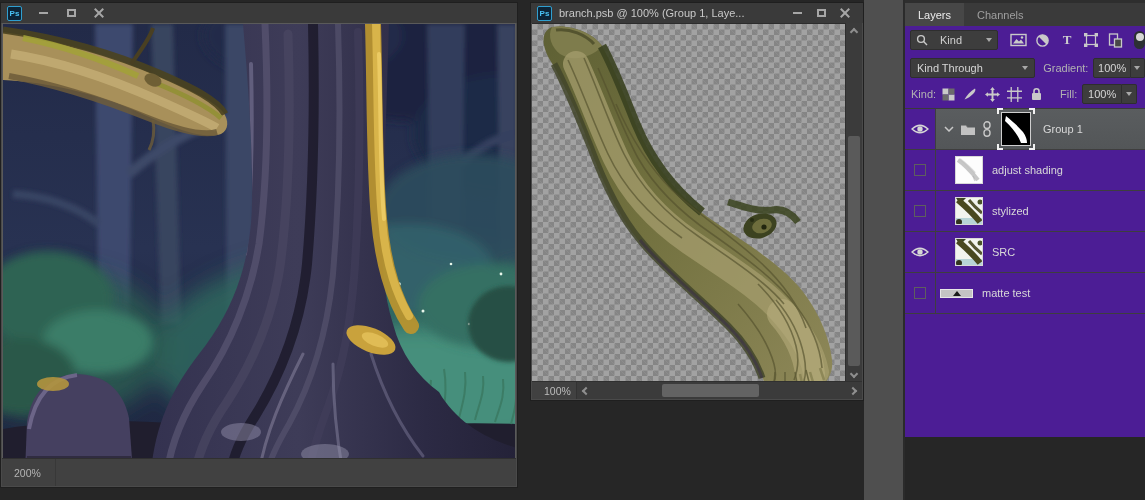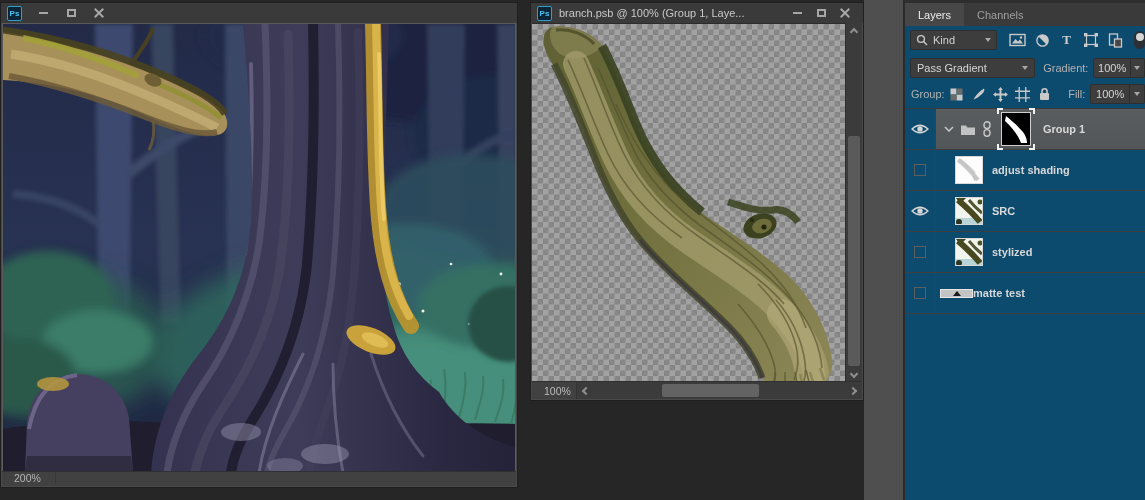--- a/index.html
+++ b/index.html
@@ -16,21 +16,21 @@
   .wbtn{width:28px;height:16px;display:flex;align-items:center;justify-content:center;cursor:default;}
   .g-min{width:9px;height:2px;background:#a6a6a6;display:block;}
   .g-max{width:9px;height:8px;border:2px solid #a6a6a6;display:block;}
   .g-close{position:relative;width:10px;height:10px;display:block;}
   .g-close:before,.g-close:after{content:"";position:absolute;left:-1px;top:4px;width:12px;height:2px;background:#a6a6a6;}
   .g-close:before{transform:rotate(45deg);} .g-close:after{transform:rotate(-45deg);}
 
   
   .win-sprite{left:0;top:2px;width:518px;height:486px;}
   .canvas-sprite{position:absolute;left:1px;top:20px;width:514px;height:449px;background:#20263c;border:1px solid #5a5a5a;border-bottom:none;overflow:hidden;}
-  .statusbar{position:absolute;left:1px;bottom:1px;right:1px;height:15px;background:#414141;border-top:1px solid #303030;display:flex;align-items:stretch;font-size:10.5px;color:#b4b4b4;flex-direction:column;}
+  .statusbar{position:absolute;left:1px;bottom:1px;right:1px;height:28px;background:#414141;border-top:1px solid #303030;display:flex;align-items:stretch;font-size:10.5px;color:#b4b4b4;}
   .zoomcell{width:54px;display:flex;align-items:center;padding-left:12px;border-right:1px solid #383838;}
   .doccell{width:182px;background:#4a4a4a;display:flex;align-items:center;justify-content:center;gap:28px;border-right:1px solid #383838;}
 
   
   .win-branch{left:530px;top:2px;width:334px;height:399px;}
   .canvas-branch{position:absolute;left:1px;top:20px;width:315px;height:359px;overflow:hidden;
     background-color:#a2a2a2;
     background-image:linear-gradient(45deg,#858585 25%,transparent 25%,transparent 75%,#858585 75%),
                      linear-gradient(45deg,#858585 25%,transparent 25%,transparent 75%,#858585 75%);
     background-size:11px 11px;background-position:0 0,5.5px 5.5px;border-top:1px solid #2c2c2c;}
@@ -44,28 +44,28 @@
   .branchbar{position:absolute;left:1px;right:1px;bottom:1px;height:18px;background:#414141;border-top:1px solid #303030;display:flex;align-items:center;font-size:10.5px;color:#bcbcbc;}
   .bzoom{width:44px;padding-left:12px;}
   .hscroll{position:relative;flex:1;height:100%;background:#3b3b3b;border-left:1px solid #333;}
   .harrow{position:absolute;top:0;height:100%;width:15px;display:flex;align-items:center;justify-content:center;}
   .hthumb{position:absolute;top:2px;bottom:2px;left:85px;width:97px;background:#636363;border-radius:2px;}
 
   
   .dock-strip{position:absolute;left:864px;top:0;width:41px;height:500px;background:#4f4f4f;border-right:2px solid #2b2b2b;}
 
   
-  .panel{position:absolute;left:905px;top:0;width:240px;height:500px;background:#0c4a6e;font-size:11px;color:#d4d4d4;}
+  .panel{position:absolute;left:905px;top:0;width:240px;height:437px;background:#4c1d95;font-size:11px;color:#d4d4d4;}
   .panel-topstrip{position:absolute;left:0;top:0;right:0;height:3px;background:#2e2e2e;}
   .panel-tabs{position:absolute;left:0;top:3px;right:0;height:23px;background:#3a3a3a;display:flex;}
   .ptab{padding:0 13px;display:flex;align-items:center;color:#9f9f9f;cursor:default;}
   .ptab.active{background:#474747;color:#ececec;}
   .filter-row{position:absolute;left:0;top:26px;right:0;height:28px;display:flex;align-items:center;}
   .kind-select{margin-left:5px;width:89px;height:20px;background:#3d3d3d;border:1px solid #2e2e2e;border-radius:2px;
-    display:flex;align-items:center;padding:0 5px;gap:5px;color:#d0d0d0;}
+    display:flex;align-items:center;padding:0 5px;gap:12px;color:#d0d0d0;}
   .kind-select .spacer{flex:1;}
   .tri{width:0;height:0;border-left:3.5px solid transparent;border-right:3.5px solid transparent;border-top:4px solid #a8a8a8;}
   .fbtn{width:22px;height:20px;display:flex;align-items:center;justify-content:center;margin-left:3px;}
   .ftoggle{width:11px;height:18px;border-radius:6px;background:#2c3034;margin-left:8px;position:relative;}
   .ftoggle .knob{position:absolute;left:1.5px;top:1.5px;width:8px;height:8px;border-radius:50%;background:#d6d6d6;}
   .blend-row{position:absolute;left:0;top:56px;right:0;height:24px;display:flex;align-items:center;}
   .blend-select{margin-left:5px;width:133px;height:20px;background:#3d3d3d;border:1px solid #2e2e2e;border-radius:2px;
     display:flex;align-items:center;padding:0 6px;color:#d6d6d6;}
   .blend-select .spacer{flex:1;}
   .rowlbl{color:#b2b2b2;margin-left:8px;}
@@ -74,21 +74,21 @@
   .valchev{width:15px;height:20px;background:#3d3d3d;border:1px solid #2e2e2e;border-left:none;border-radius:0 2px 2px 0;
     display:flex;align-items:center;justify-content:center;}
   .lock-row{position:absolute;left:0;top:82px;right:0;height:24px;display:flex;align-items:center;}
   .lockico{width:20px;height:18px;display:flex;align-items:center;justify-content:center;margin-left:2px;}
   .hdiv{position:absolute;left:0;right:0;height:1px;background:#3a3a3a;}
 
   
   .rows{position:absolute;left:0;top:109px;right:0;}
   .lrow{position:relative;height:41px;display:flex;align-items:stretch;border-bottom:1px solid #3e3e3e;}
   .viscell{width:31px;border-right:1px solid #3e3e3e;display:flex;align-items:center;justify-content:center;flex:0 0 auto;}
-  .rowbody{flex:1;display:flex;align-items:center;font-weight:bold;}
+  .rowbody{flex:1;display:flex;align-items:center;}
   .lrow.selected .rowbody{background:linear-gradient(#5a5d5f,#535658);}
   .lname{color:#d8d8d8;white-space:nowrap;}
   .hiddenbox{width:12px;height:12px;border:1px solid #5e5e5e;}
   .thumb-border{border:1px solid #d8d8d8;}
   .maskwrap{position:relative;width:30px;height:34px;margin-left:9px;}
   .maskthumb{position:absolute;left:0;top:0;width:30px;height:34px;background:#000;border:1px solid #cfcfcf;}
   .corner{position:absolute;width:6px;height:6px;border:2px solid #f2f2f2;}
   .c-tl{left:-4px;top:-4px;border-right:none;border-bottom:none;}
   .c-tr{right:-4px;top:-4px;border-left:none;border-bottom:none;}
   .c-bl{left:-4px;bottom:-4px;border-right:none;border-top:none;}
@@ -405,35 +405,35 @@
             <rect x="6.5" y="6" width="7" height="8" fill="#474747" stroke="#c9c9c9" stroke-width="1.3"></rect>
           </svg>
       </span>
       <span class="ftoggle">
           <span class="knob"></span>
         </span>
     </div>
 
     <div class="blend-row">
       <div class="blend-select">
-        <span>Pass Gradient</span>
+        <span>Kind Through</span>
         <span class="spacer"></span>
           <i class="tri"></i>
       </div>
       <span class="rowlbl">Gradient:</span>
       <div class="valbox">
           <span>100%</span>
         </div>
       <div class="valchev">
           <i class="tri"></i>
         </div>
     </div>
 
     <div class="lock-row">
-      <span class="rowlbl" style="margin-left:6px">Group:</span>
+      <span class="rowlbl" style="margin-left:6px">Kind:</span>
       <span class="lockico">
         <svg width="13" height="13" viewBox="0 0 13 13">
             <rect x="0.5" y="0.5" width="6" height="6" fill="#c9c9c9"></rect>
             <rect x="6.5" y="6.5" width="6" height="6" fill="#c9c9c9"></rect>
             <rect x="6.5" y="0.5" width="6" height="6" fill="#6b6b6b"></rect>
             <rect x="0.5" y="6.5" width="6" height="6" fill="#6b6b6b"></rect>
           </svg>
       </span>
       <span class="lockico">
         <svg width="14" height="14" viewBox="0 0 14 14">
@@ -516,43 +516,20 @@
           </div>
         <div class="rowbody">
           <span class="thumb-border" style="margin-left:19px;width:28px;height:28px;background:#fdfdfd;display:block">
             <svg width="26" height="26" viewBox="0 0 26 26">
                 <path d="M2 3 C8 7 14 13 22 23" stroke="#9a9a9a" stroke-width="4" fill="none" opacity="0.55"></path>
                 <path d="M4 2 C9 6 14 10 19 16" stroke="#c0c0c0" stroke-width="2" fill="none" opacity="0.6"></path>
                 <path d="M17 19 L19 24" stroke="#a8a8a8" stroke-width="1.5" opacity="0.5"></path>
               </svg>
           </span>
           <span class="lname" style="margin-left:9px">adjust shading</span>
-        </div>
-      </div>
-
-      <div class="lrow">
-        <div class="viscell">
-          <svg width="18" height="12" viewBox="0 0 18 12">
-              <path d="M1 6 Q9 -1.5 17 6 Q9 13.5 1 6 Z" fill="none" stroke="#d6d6d6" stroke-width="1.3"></path>
-              <circle cx="9" cy="6" r="2.7" fill="#d6d6d6"></circle>
-            </svg>
-        </div>
-        <div class="rowbody">
-          <span class="thumb-border" style="margin-left:19px;width:28px;height:28px;display:block">
-            <svg width="26" height="26" viewBox="0 0 26 26">
-                <rect width="26" height="26" fill="#f2f4ee"></rect>
-                <rect y="20" width="26" height="6" fill="#b8d4d6"></rect>
-                <path d="M0 0 H10 L4 6 Z" fill="#3c4424"></path>
-                <path d="M2 2 C9 8 16 14 24 24" stroke="#49491f" stroke-width="6" fill="none"></path>
-                <path d="M13 2 C17 7 21 11 26 15" stroke="#565632" stroke-width="3" fill="none"></path>
-                <circle cx="3" cy="24" r="3" fill="#32321e"></circle>
-                <circle cx="24" cy="4" r="2.5" fill="#4a5228"></circle>
-              </svg>
-          </span>
-          <span class="lname" style="margin-left:9px">SRC</span>
         </div>
       </div>
 
       <div class="lrow">
         <div class="viscell">
             <span class="hiddenbox"></span>
           </div>
         <div class="rowbody">
           <span class="thumb-border" style="margin-left:19px;width:28px;height:28px;display:block">
             <svg width="26" height="26" viewBox="0 0 26 26">
@@ -564,29 +541,52 @@
                 <circle cx="3" cy="24" r="3" fill="#32321e"></circle>
                 <circle cx="24" cy="4" r="2.5" fill="#4a5228"></circle>
               </svg>
           </span>
           <span class="lname" style="margin-left:9px">stylized</span>
         </div>
       </div>
 
       <div class="lrow">
         <div class="viscell">
+          <svg width="18" height="12" viewBox="0 0 18 12">
+              <path d="M1 6 Q9 -1.5 17 6 Q9 13.5 1 6 Z" fill="none" stroke="#d6d6d6" stroke-width="1.3"></path>
+              <circle cx="9" cy="6" r="2.7" fill="#d6d6d6"></circle>
+            </svg>
+        </div>
+        <div class="rowbody">
+          <span class="thumb-border" style="margin-left:19px;width:28px;height:28px;display:block">
+            <svg width="26" height="26" viewBox="0 0 26 26">
+                <rect width="26" height="26" fill="#f2f4ee"></rect>
+                <rect y="20" width="26" height="6" fill="#b8d4d6"></rect>
+                <path d="M0 0 H10 L4 6 Z" fill="#3c4424"></path>
+                <path d="M2 2 C9 8 16 14 24 24" stroke="#49491f" stroke-width="6" fill="none"></path>
+                <path d="M13 2 C17 7 21 11 26 15" stroke="#565632" stroke-width="3" fill="none"></path>
+                <circle cx="3" cy="24" r="3" fill="#32321e"></circle>
+                <circle cx="24" cy="4" r="2.5" fill="#4a5228"></circle>
+              </svg>
+          </span>
+          <span class="lname" style="margin-left:9px">SRC</span>
+        </div>
+      </div>
+
+      <div class="lrow">
+        <div class="viscell">
             <span class="hiddenbox"></span>
           </div>
         <div class="rowbody">
           <span class="mattewrap">
             <span class="mattegreen"></span>
             <span class="mattebar">
                 <i class="mattetri"></i>
               </span>
           </span>
-          <span class="lname" style="">matte test</span>
+          <span class="lname" style="margin-left:9px">matte test</span>
         </div>
       </div>
 
     </div>
   </div>
 
 </div>
 
 </body></html>

